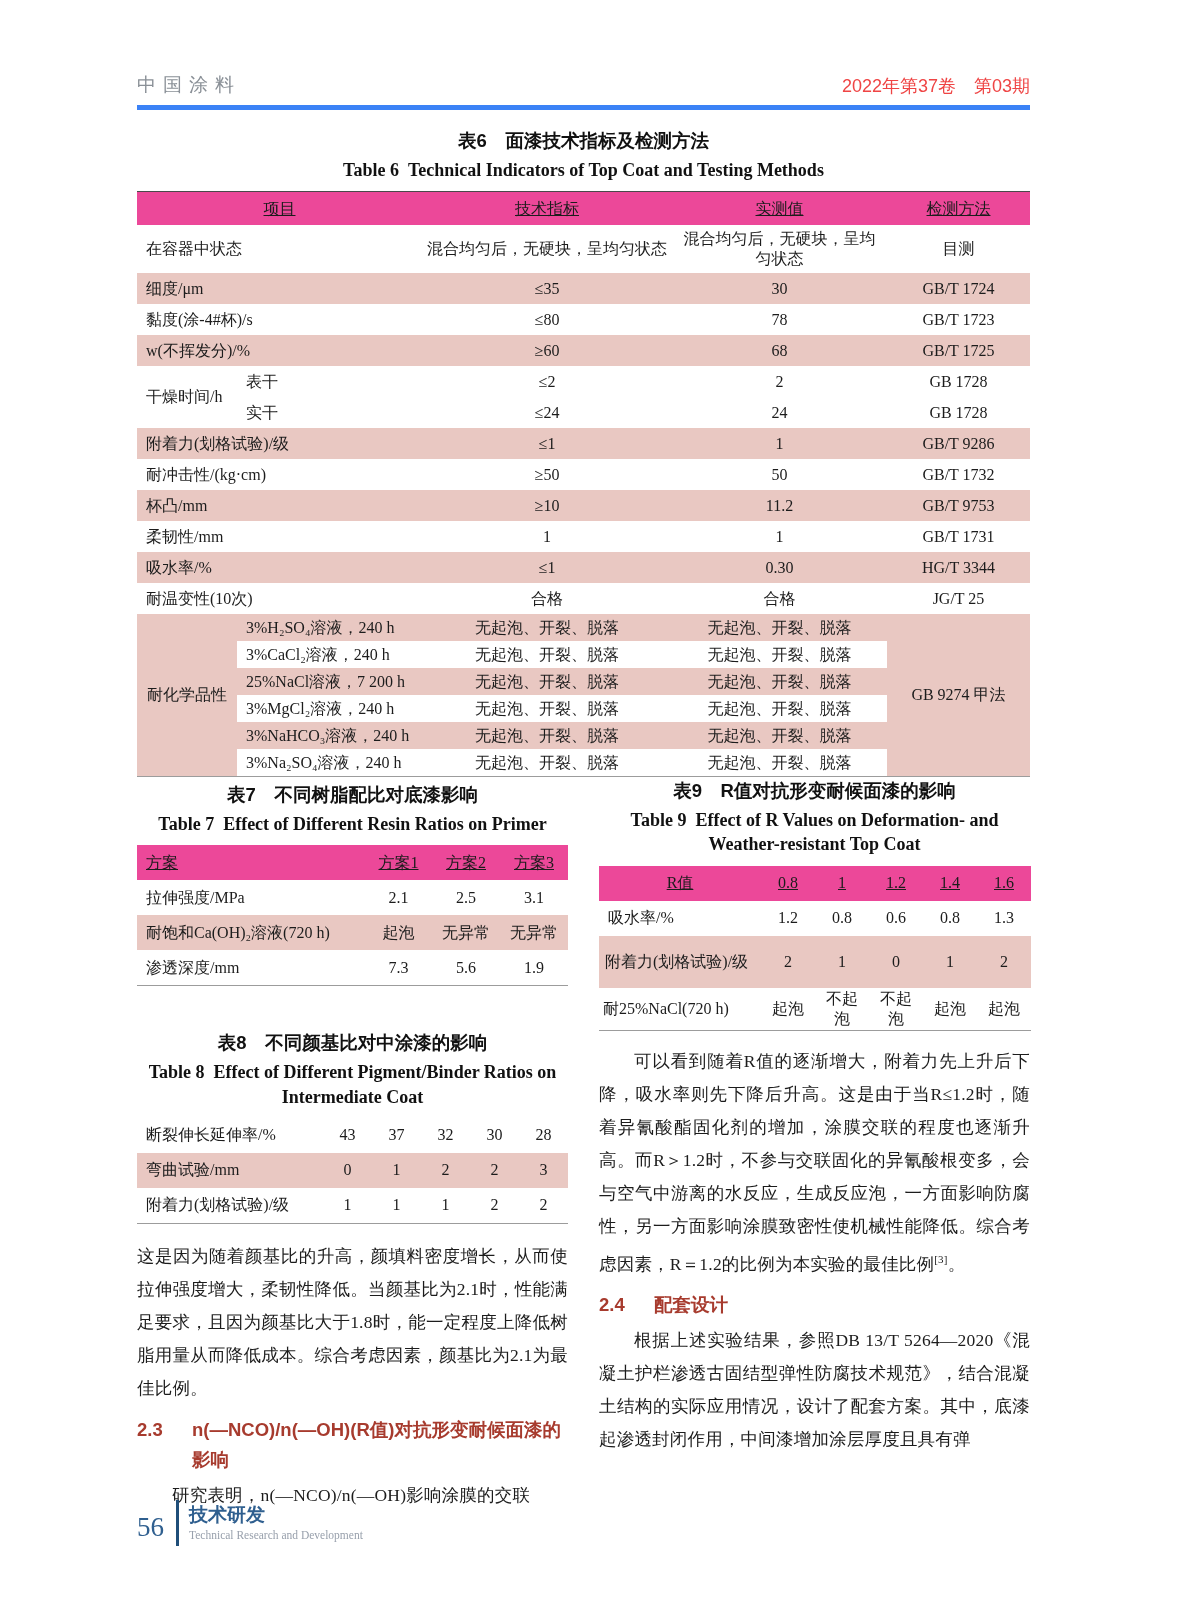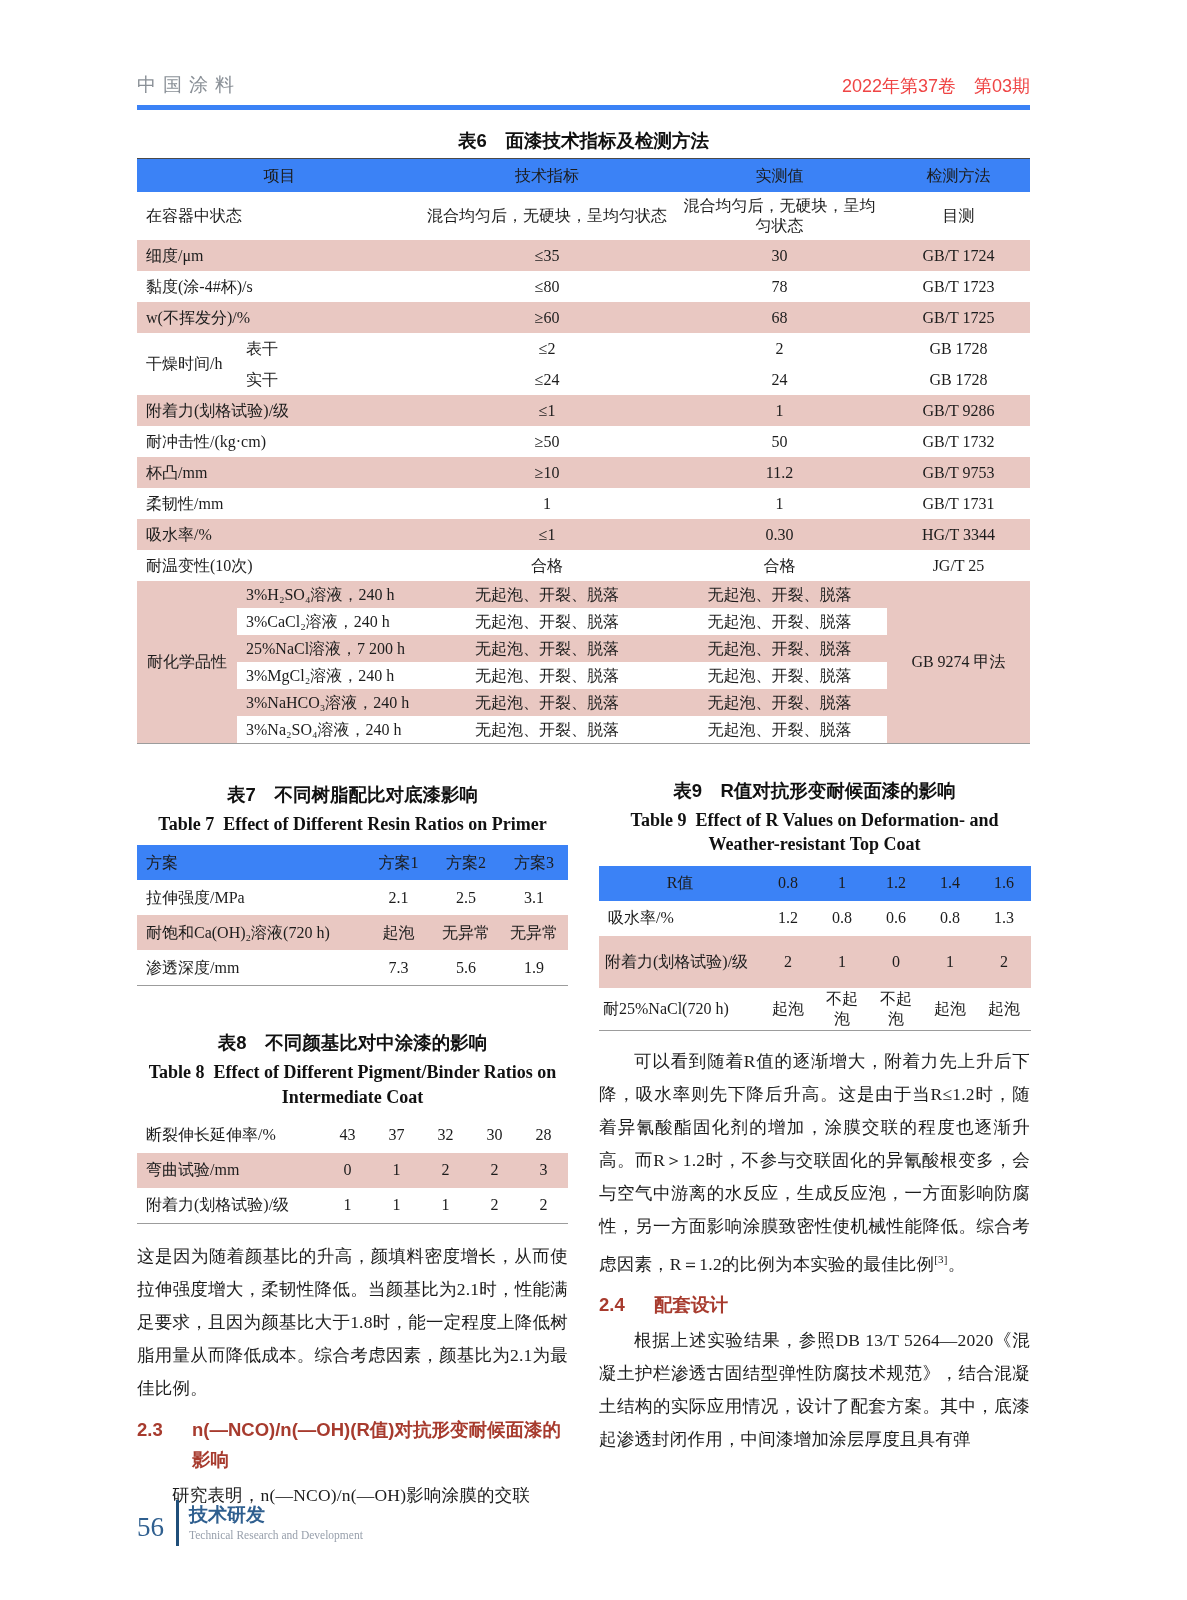--- a/index.html
+++ b/index.html
@@ -19,21 +19,21 @@
   .tbl-title-cn{font-family:"Liberation Sans","DejaVu Sans",sans-serif;font-weight:bold;
                 font-size:18.5px;text-align:center;margin:0 0 5px 0;color:#111;}
   .tbl-title-en{font-family:"Liberation Serif","DejaVu Serif",serif;font-weight:bold;
                 font-size:18px;text-align:center;margin:0 0 9px 0;line-height:1.35;color:#111;}
 
   
   table{border-collapse:collapse;table-layout:fixed;}
   td,th{font-size:16px;font-weight:normal;line-height:1.25;padding:1px 4px;
         text-align:center;vertical-align:middle;overflow:hidden;}
   .lbl{text-align:left;padding-left:9px;}
-  .hdr-row th{background:#3b82f6;height:31px;}
+  .hdr-row th{background:#ec4899;height:31px;text-decoration:underline;}
   .pink{background:#e9c8c2;}
   .t-top{border-top:1.5px solid #4a4a4a;}
   .t-bot{border-bottom:1.5px solid #9c9c9c;}
 
   
   .t6block{position:absolute;left:137px;top:128px;width:893px;}
   #table6{width:893px;}
   #table6 td{height:29px;}
   #table6 tr.row-tall td{height:46px;}
   #table6 tr.chem td{height:25px;}
@@ -73,20 +73,21 @@
 
 <div class="page">
 
   <div class="page-header">
     <span class="journal-name">中国涂料</span>
     <span class="issue-info">2022年第37卷　第03期</span>
   </div>
 
   <div class="t6block">
     <div class="tbl-title-cn">表6　面漆技术指标及检测方法</div>
+    <div class="tbl-title-en">Table 6&nbsp;&nbsp;Technical Indicators of Top Coat and Testing Methods</div>
 
     <table id="table6" class="t-top t-bot">
       <colgroup>
           <col style="width:100px">
           <col style="width:185px">
           <col style="width:250px">
           <col style="width:215px">
           <col style="width:143px">
         </colgroup>
       <tbody>

